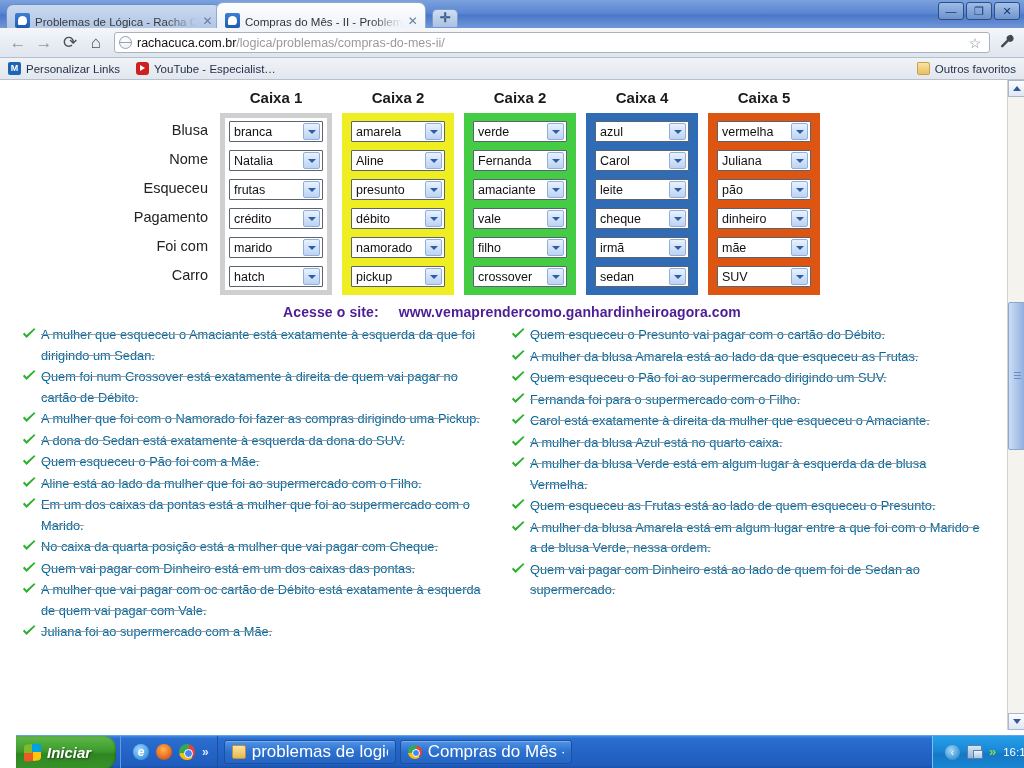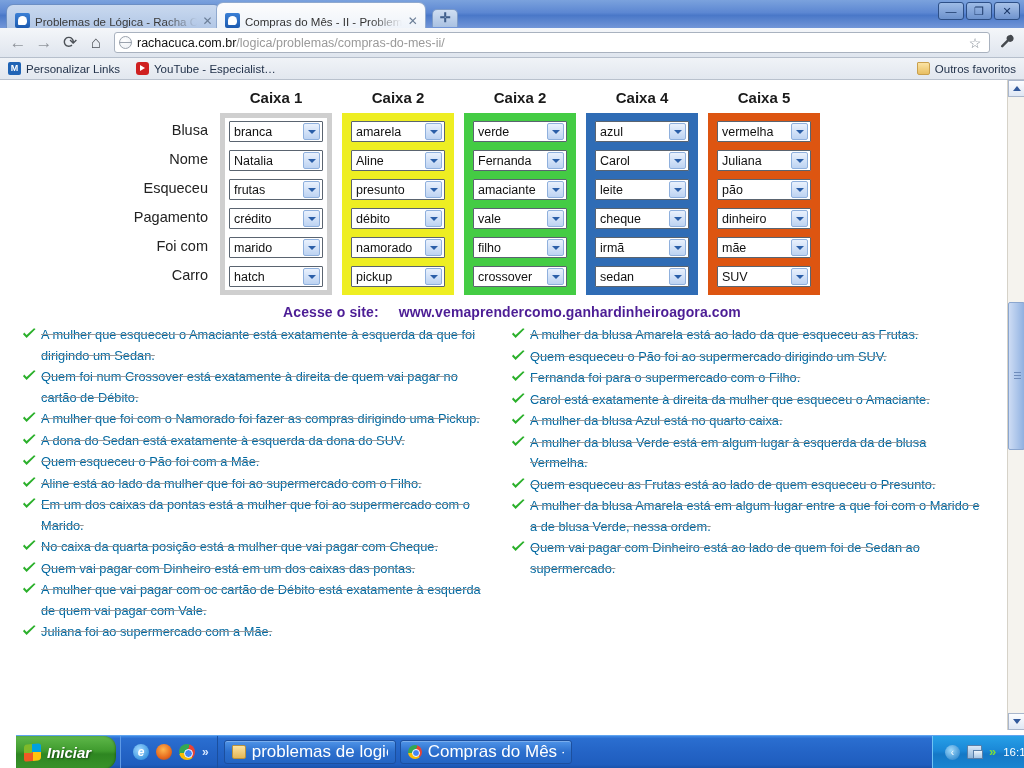--- a/index.html
+++ b/index.html
@@ -700,20 +700,28 @@
             </div>
         </div>
 
         <div class="clue-col">
           <div class="clue">
               <span class="check">
                 <svg width="15" height="12" viewBox="0 0 15 12">
                   <path d="M1 6.2 L4.6 10 L13.6 1 L12 0.2 L4.6 7 L2.2 4.6 Z" fill="#2bb02b"></path>
                 </svg>
               </span>
+              <span class="clue-text">Quem esqueceu o Presunto vai pagar com o cartão do Débito.</span>
+            </div>
+          <div class="clue">
+              <span class="check">
+                <svg width="15" height="12" viewBox="0 0 15 12">
+                  <path d="M1 6.2 L4.6 10 L13.6 1 L12 0.2 L4.6 7 L2.2 4.6 Z" fill="#2bb02b"></path>
+                </svg>
+              </span>
               <span class="clue-text">A mulher da blusa Amarela está ao lado da que esqueceu as Frutas.</span>
             </div>
           <div class="clue">
               <span class="check">
                 <svg width="15" height="12" viewBox="0 0 15 12">
                   <path d="M1 6.2 L4.6 10 L13.6 1 L12 0.2 L4.6 7 L2.2 4.6 Z" fill="#2bb02b"></path>
                 </svg>
               </span>
               <span class="clue-text">Quem esqueceu o Pão foi ao supermercado dirigindo um SUV.</span>
             </div>

